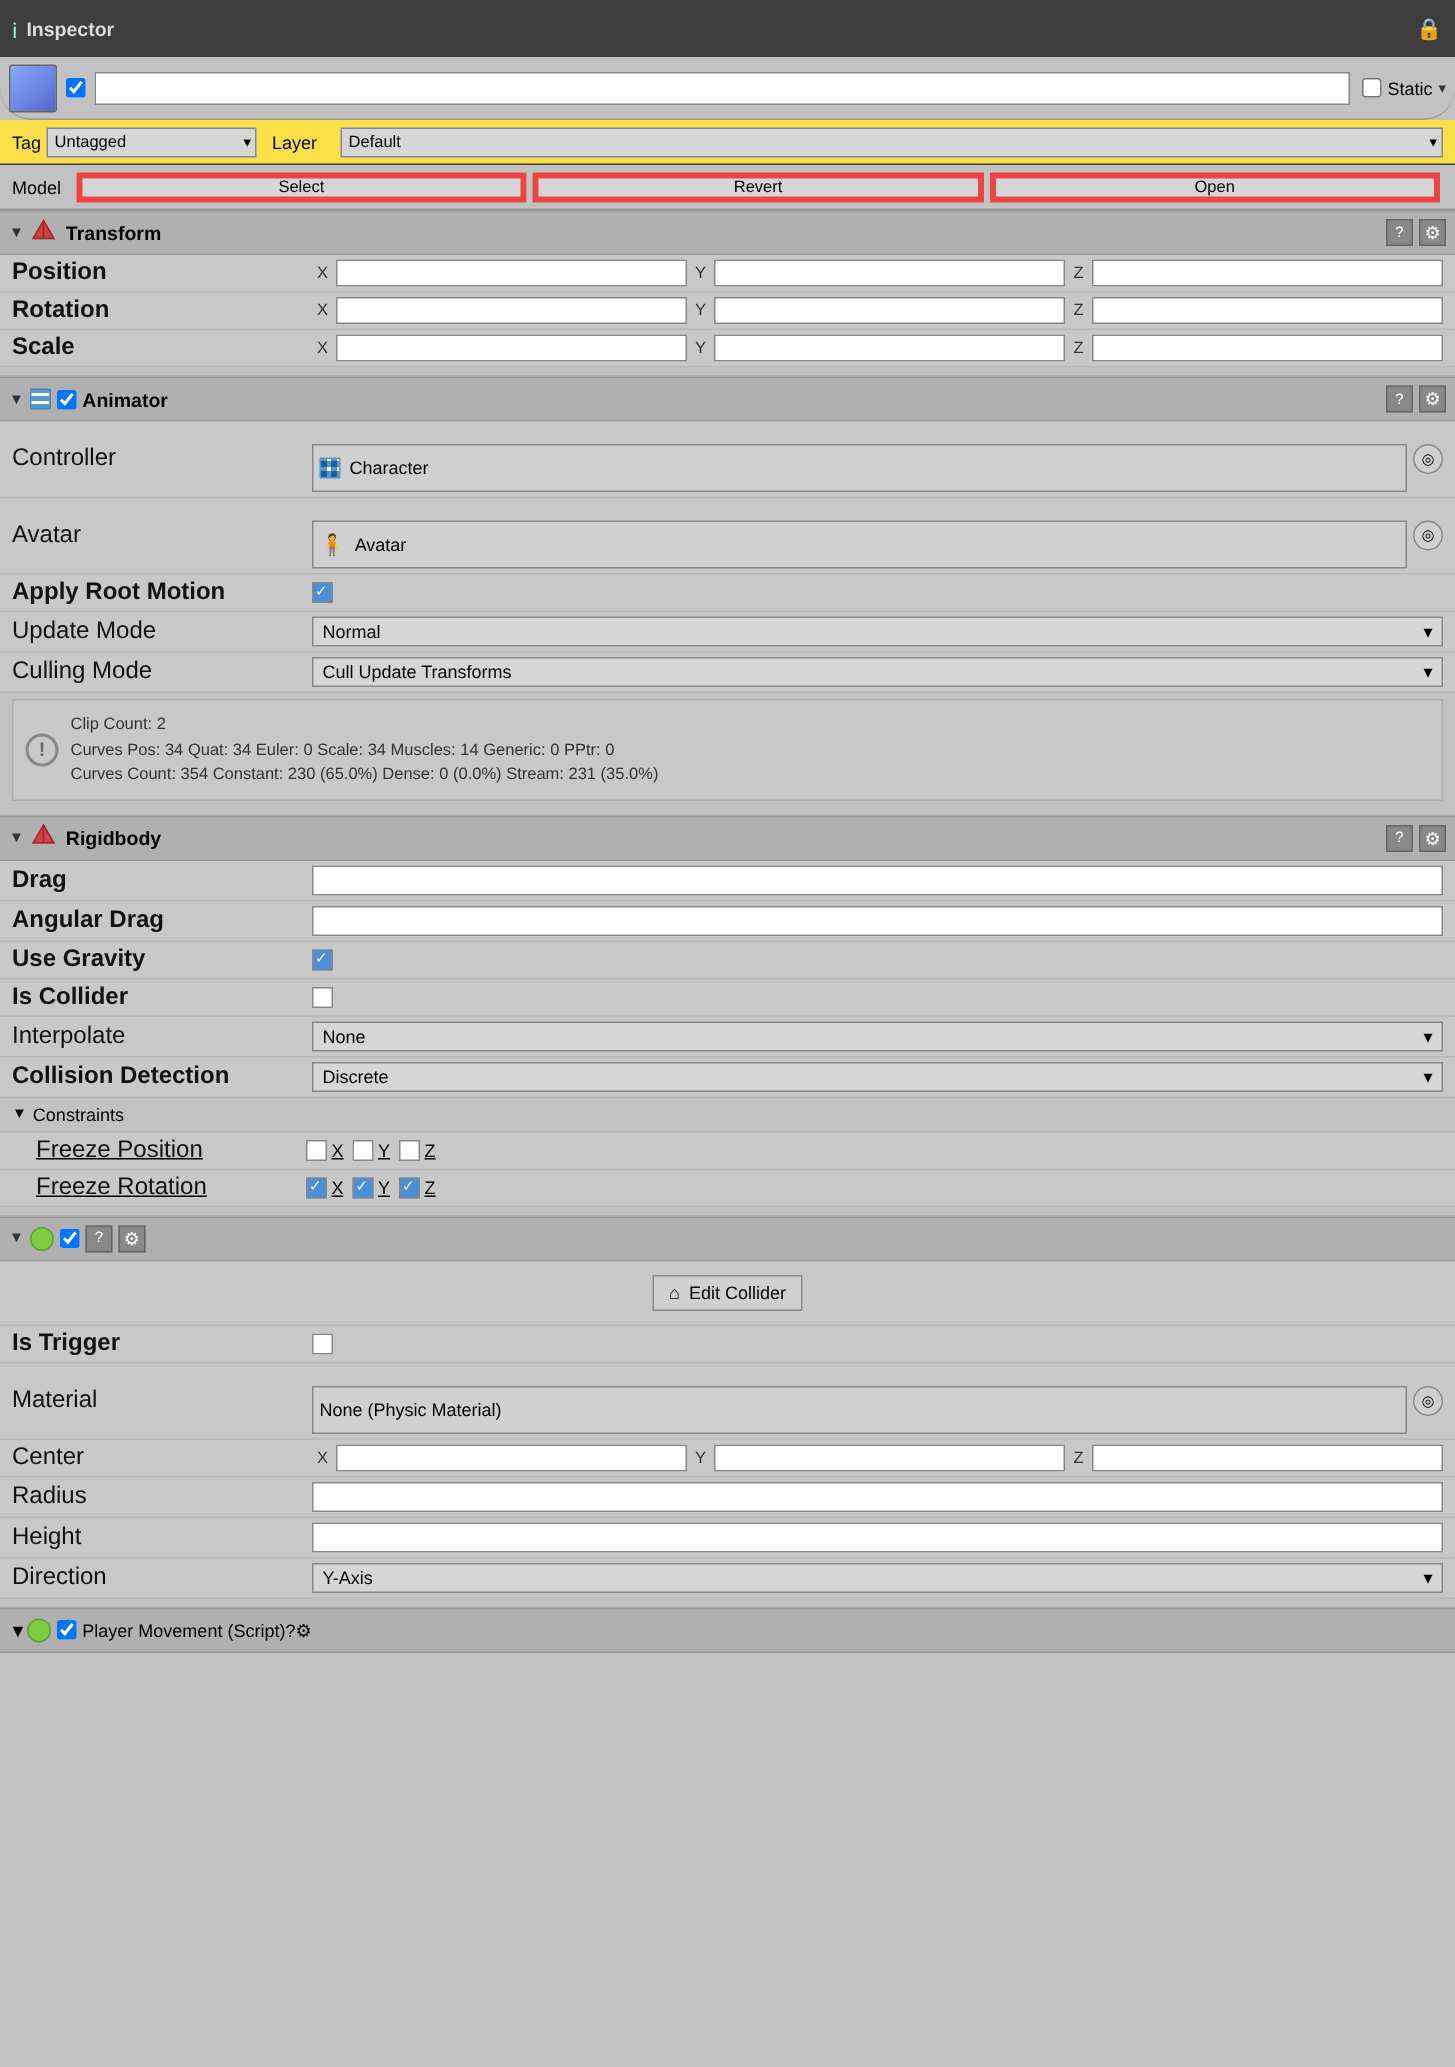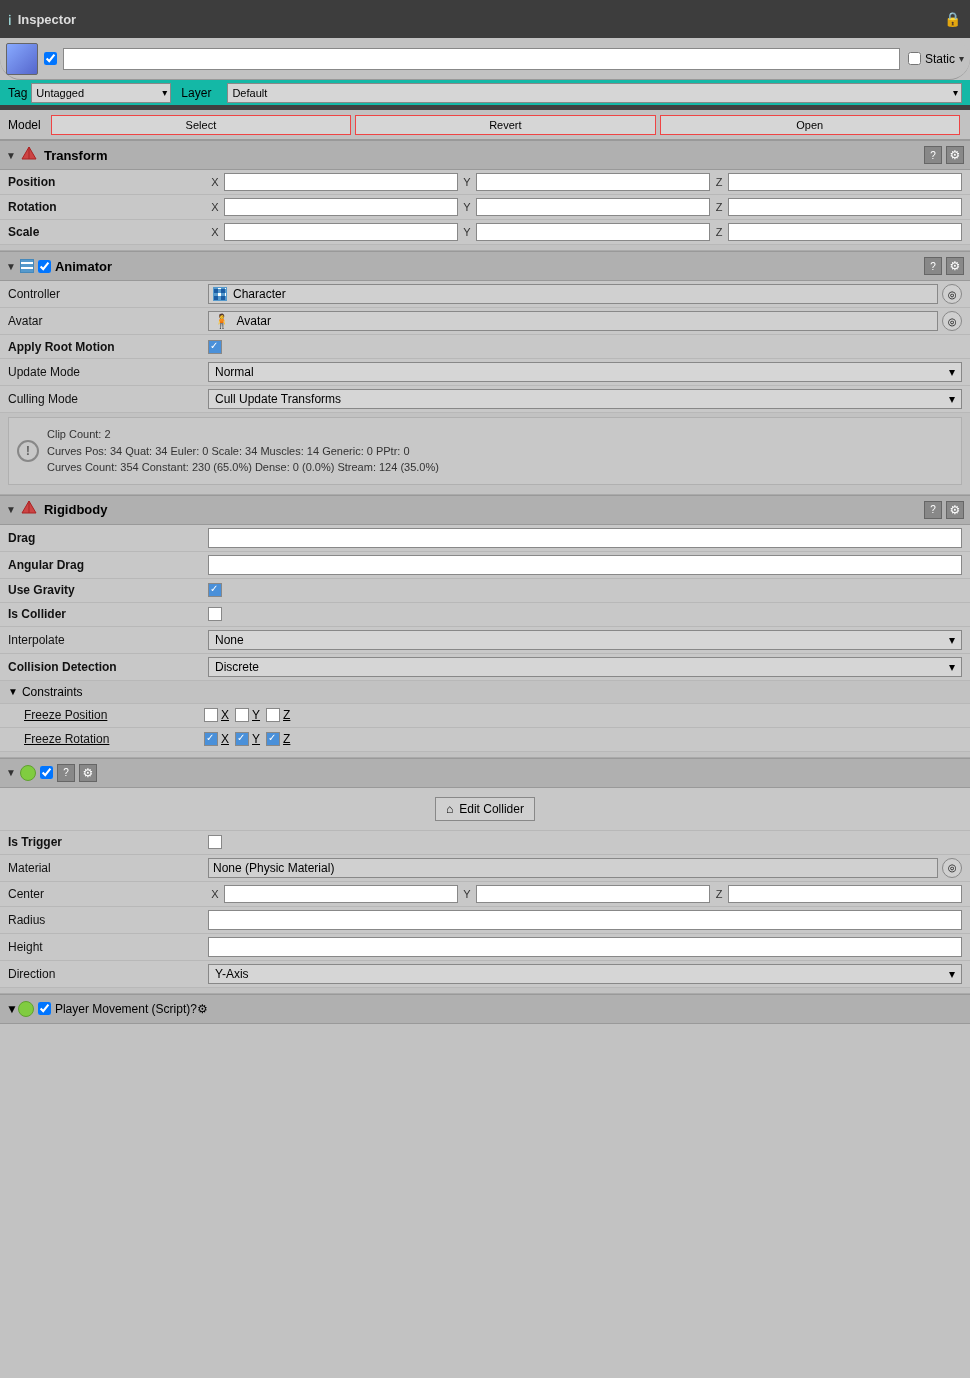--- a/index.html
+++ b/index.html
@@ -79,41 +79,41 @@
     .dropdown-arrow {
       font-size: 10px;
       color: #333;
     }
 
     
     .tag-layer-row {
       display: flex;
       align-items: center;
       padding: 4px 8px;
-      background: #14b8a6;
-      border-bottom: 5px solid #404040;
+      background: #fde047;
+      border-bottom: 1px solid #404040;
       height: 30px;
     }
     .tag-layer-row .label { margin-right: 4px; }
 
     
     .model-row {
       display: flex;
       align-items: center;
       padding: 4px 8px;
       background: #c2c2c2;
       border-bottom: 1px solid #999;
       height: 30px;
     }
     .model-row .model-label { margin-right: 8px; }
     .model-btn {
       flex: 1;
       height: 20px;
       background: #d6d6d6;
-      border: 1px solid #ef4444;
+      border: 4px solid #ef4444;
       font-size: 11px;
       cursor: pointer;
       display: flex;
       align-items: center;
       justify-content: center;
       margin: 0 2px;
     }
 
     
     .section-header {
@@ -149,21 +149,21 @@
     .prop-section { background: #c8c8c8; padding: 0; }
     .prop-row {
       display: flex;
       align-items: center;
       padding: 3px 8px;
       border-bottom: 1px solid #b8b8b8;
       min-height: 24px;
     }
     .prop-label {
       width: 200px;
-      font-size: 12px;
+      font-size: 16px;
       font-weight: bold;
       color: #111;
       flex-shrink: 0;
     }
     .prop-label.normal-weight { font-weight: normal; }
     .xyz-row {
       display: flex;
       align-items: center;
       flex: 1;
       gap: 2px;
@@ -348,28 +348,29 @@
       font-size: 10px;
     }
 
     .controller-row {
       display: flex;
       align-items: center;
       flex: 1;
     }
     .controller-input {
       flex: 1;
-      height: 20px;
+      height: 32px;
       border: 1px solid #888;
       background: #d0d0d0;
       padding: 1px 4px;
       font-size: 12px;
       display: flex;
       align-items: center;
       gap: 6px;
+      margin-top: 12px;
     }
     .controller-grid-icon {
       width: 14px; height: 14px;
       background: repeating-linear-gradient(
         0deg, #5599cc 0px, #5599cc 4px, #fff 4px, #fff 7px
       ),
       repeating-linear-gradient(
         90deg, #5599cc 0px, #5599cc 4px, #fff 4px, #fff 7px
       );
       border: 1px solid #5599cc;
@@ -545,21 +546,21 @@
         <span>▾</span>
       </div>
     </div>
   </div>
 
   <div class="info-box">
     <div class="info-icon-circle">!</div>
     <div>
       <div>Clip Count: 2</div>
       <div>Curves Pos: 34 Quat: 34 Euler: 0 Scale: 34 Muscles: 14 Generic: 0 PPtr: 0</div>
-      <div>Curves Count: 354 Constant: 230 (65.0%) Dense: 0 (0.0%) Stream: 124 (35.0%)</div>
+      <div>Curves Count: 354 Constant: 230 (65.0%) Dense: 0 (0.0%) Stream: 231 (35.0%)</div>
     </div>
   </div>
 
   <div class="section-spacer"></div>
 
   <div class="section-header">
     <span class="arrow">▼</span>
     <span class="section-icon">
       <svg width="18" height="18" viewBox="0 0 18 18">
         <polygon points="9,2 16,14 2,14" fill="#cc4444" stroke="#aa2222" stroke-width="1"></polygon>

